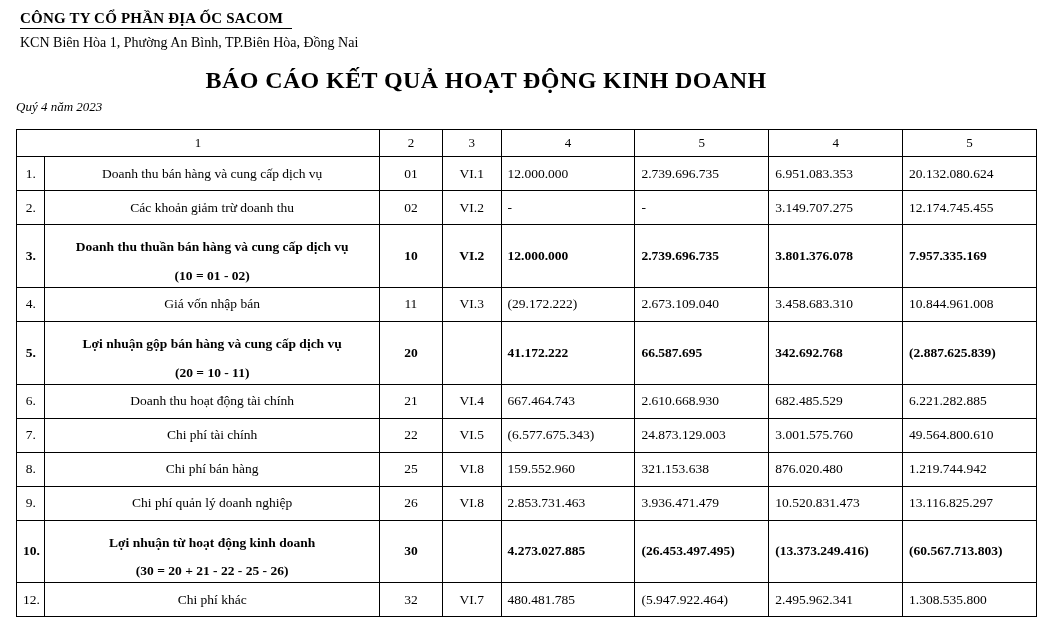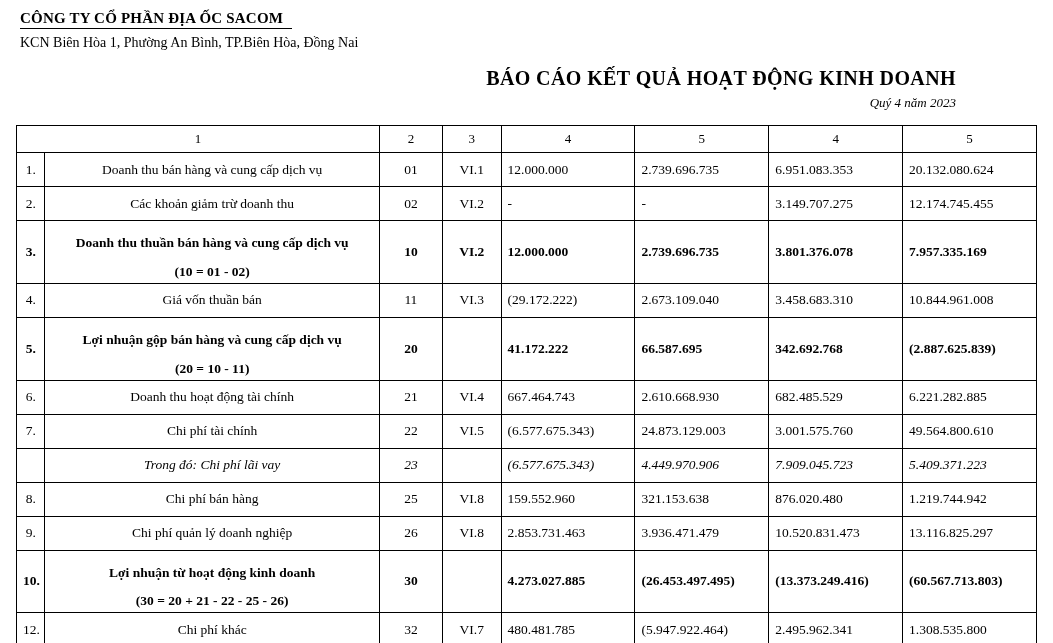--- a/index.html
+++ b/index.html
@@ -33,28 +33,28 @@
     width: 272px;
     height: 1px;
     background: #000;
     margin: 1px 0 0 4px;
   }
   .company-address {
     font-size: 14px;
     margin: 6px 0 0 4px;
   }
   .doc-title {
-    text-align: right;
-    font-size: 20px;
+    text-align: center;
+    font-size: 24px;
     font-weight: bold;
     letter-spacing: 0.4px;
     margin-top: 16px;
   }
   .doc-subtitle {
-    text-align: right;
+    text-align: left;
     font-size: 13px;
     font-style: italic;
     margin-top: 5px;
   }
   table.report {
     border-collapse: collapse;
     margin-top: 14px;
     width: 1021px;
     table-layout: fixed;
   }
@@ -166,21 +166,21 @@
           </td>
           <td class="ctr">10</td>
           <td class="ctr">VI.2</td>
           <td class="num">12.000.000</td>
           <td class="num">2.739.696.735</td>
           <td class="num">3.801.376.078</td>
           <td class="num">7.957.335.169</td>
         </tr>
         <tr class="normal">
           <td class="idx">4.</td>
-          <td class="name">Giá vốn thuần bán</td>
+          <td class="name">Giá vốn nhập bán</td>
           <td class="ctr">11</td>
           <td class="ctr">VI.3</td>
           <td class="num">(29.172.222)</td>
           <td class="num">2.673.109.040</td>
           <td class="num">3.458.683.310</td>
           <td class="num">10.844.961.008</td>
         </tr>
         <tr class="bold tall">
           <td class="idx">5.</td>
           <td class="name">
@@ -207,30 +207,20 @@
         <tr class="normal">
           <td class="idx">7.</td>
           <td class="name">Chi phí tài chính</td>
           <td class="ctr">22</td>
           <td class="ctr">VI.5</td>
           <td class="num">(6.577.675.343)</td>
           <td class="num">24.873.129.003</td>
           <td class="num">3.001.575.760</td>
           <td class="num">49.564.800.610</td>
         </tr>
-        <tr class="italic normal">
-          <td class="idx"></td>
-          <td class="name">Trong đó: Chi phí lãi vay</td>
-          <td class="ctr">23</td>
-          <td class="ctr"></td>
-          <td class="num">(6.577.675.343)</td>
-          <td class="num">4.449.970.906</td>
-          <td class="num">7.909.045.723</td>
-          <td class="num">5.409.371.223</td>
-        </tr>
         <tr class="normal">
           <td class="idx">8.</td>
           <td class="name">Chi phí bán hàng</td>
           <td class="ctr">25</td>
           <td class="ctr">VI.8</td>
           <td class="num">159.552.960</td>
           <td class="num">321.153.638</td>
           <td class="num">876.020.480</td>
           <td class="num">1.219.744.942</td>
         </tr>

